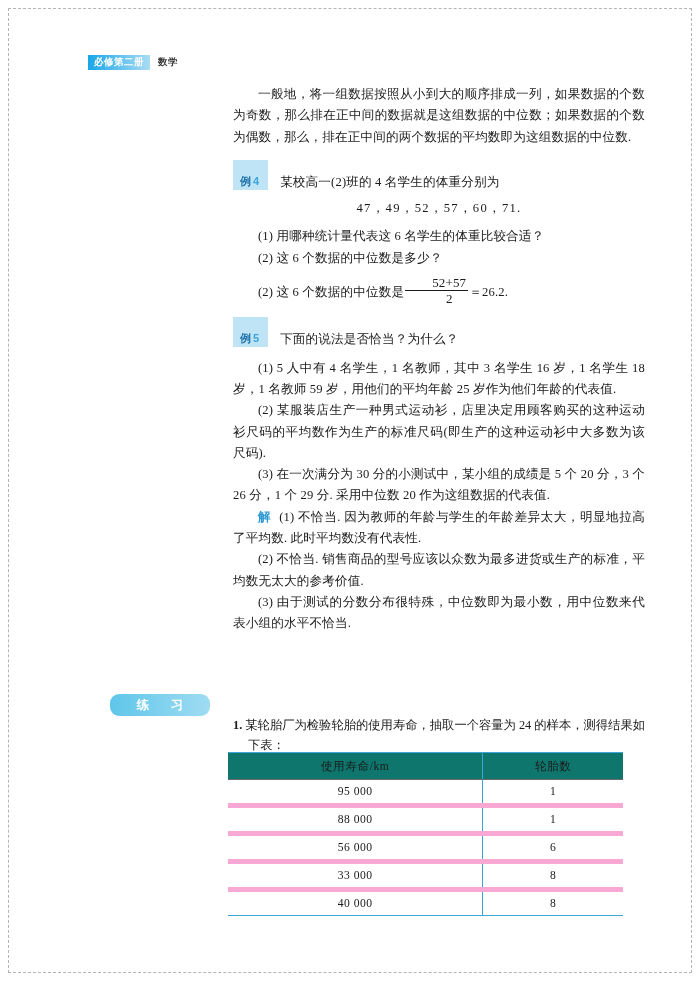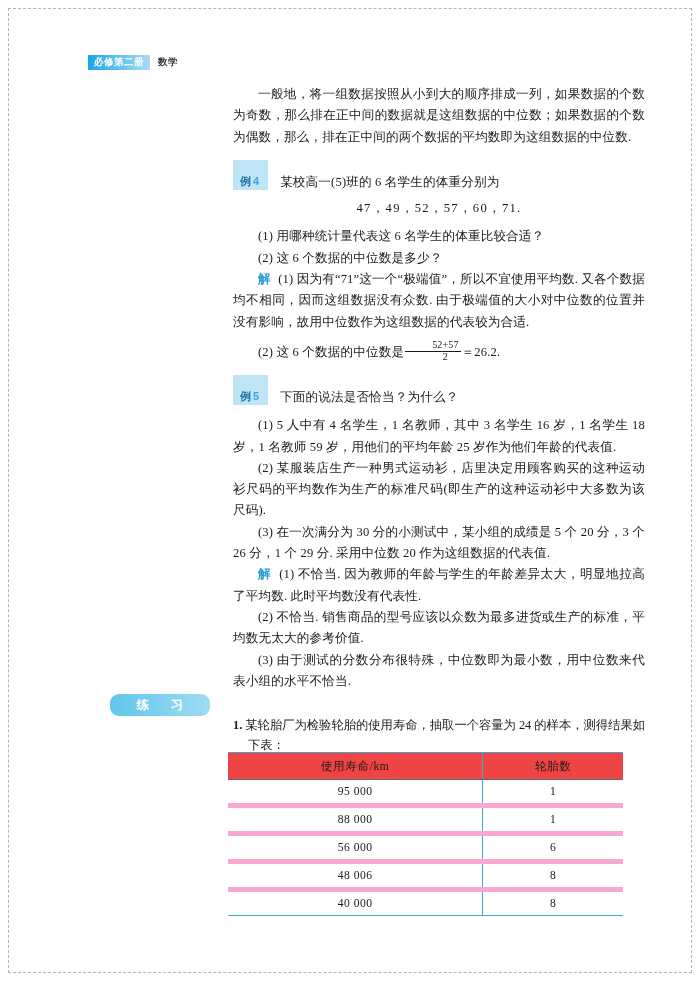--- a/index.html
+++ b/index.html
@@ -113,21 +113,21 @@
     letter-spacing: 1.3px;
     margin-top: 5px;
   }
 
   
   .frac {
     display: inline-block;
     vertical-align: -0.48em;
     text-align: center;
     line-height: 1.05;
-    font-size: 10px;
+    font-size: 13px;
     margin: 0 1px;
   }
   .frac .num-part {
     display: block;
     border-bottom: 1px solid #1a1a1a;
     padding: 0 2px 0.5px 2px;
   }
   .frac .den-part {
     display: block;
     padding-top: 0.5px;
@@ -181,21 +181,21 @@
     font-size: 11.6px;
   }
   #life-table th,
   #life-table td {
     text-align: center;
     font-weight: normal;
     font-family: "Liberation Serif", "DejaVu Serif", serif;
     color: #1a1a1a;
   }
   #life-table thead th {
-    background: #ef4444;
+    background: #0f766e;
     height: 24px;
     border-top: 1.6px solid #3aa7d8;
     border-bottom: 1px solid #6a6a6a;
     letter-spacing: 0.6px;
   }
   #life-table thead th.col-left { border-right: 1.2px solid #3aa7d8; }
   #life-table tbody td {
     height: 21px;
     border-bottom: 5px solid #f9a8d4;
     letter-spacing: 0.5px;
@@ -241,31 +241,28 @@
   <div id="running-header">
     <span class="hdr-vol">必修第二册</span>
     <span class="hdr-subject">数学</span>
   </div>
 
   <div id="body-col">
 
     <p class="para indent2">一般地，将一组数据按照从小到大的顺序排成一列，如果数据的个数为奇数，那么排在正中间的数据就是这组数据的中位数；如果数据的个数为偶数，那么，排在正中间的两个数据的平均数即为这组数据的中位数.</p>
 
     <p class="para gap-md">
-      <span class="ex-chip"><span>例</span><span class="num">4</span></span><span class="ex-body">某校高一(5)班的 6 名学生的体重分别为</span>
+      <span class="ex-chip"><span>例</span><span class="num">4</span></span><span class="ex-body">某校高一(2)班的 4 名学生的体重分别为</span>
     </p>
 
     <div class="data-line">47，49，52，57，60，71.</div>
 
     <p class="para indent2 gap-sm">(1) 用哪种统计量代表这 6 名学生的体重比较合适？</p>
     <p class="para indent2">(2) 这 6 个数据的中位数是多少？</p>
 
-    <p class="para indent2">
-      <span class="solve-mark">解</span>&nbsp;&nbsp;<span>(1) 因为有“71”这一个“极端值”，所以不宜使用平均数. 又各个数据均不相同，因而这组数据没有众数. 由于极端值的大小对中位数的位置并没有影响，故用中位数作为这组数据的代表较为合适.</span>
-    </p>
 
     <p class="para indent2 gap-sm">
       <span>(2) 这 6 个数据的中位数是</span><span class="frac"><span class="num-part">52+57</span><span class="den-part">2</span></span><span>＝26.2.</span>
     </p>
 
     <p class="para gap-md">
       <span class="ex-chip"><span>例</span><span class="num">5</span></span><span class="ex-body">下面的说法是否恰当？为什么？</span>
     </p>
 
     <p class="para indent2 gap-sm">(1) 5 人中有 4 名学生，1 名教师，其中 3 名学生 16 岁，1 名学生 18 岁，1 名教师 59 岁，用他们的平均年龄 25 岁作为他们年龄的代表值.</p>
@@ -303,21 +300,21 @@
       </tr>
       <tr>
         <td class="col-left">88 000</td>
         <td>1</td>
       </tr>
       <tr>
         <td class="col-left">56 000</td>
         <td>6</td>
       </tr>
       <tr>
-        <td class="col-left">48 006</td>
+        <td class="col-left">33 000</td>
         <td>8</td>
       </tr>
       <tr>
         <td class="col-left">40 000</td>
         <td>8</td>
       </tr>
     </tbody>
   </table>
 
 

